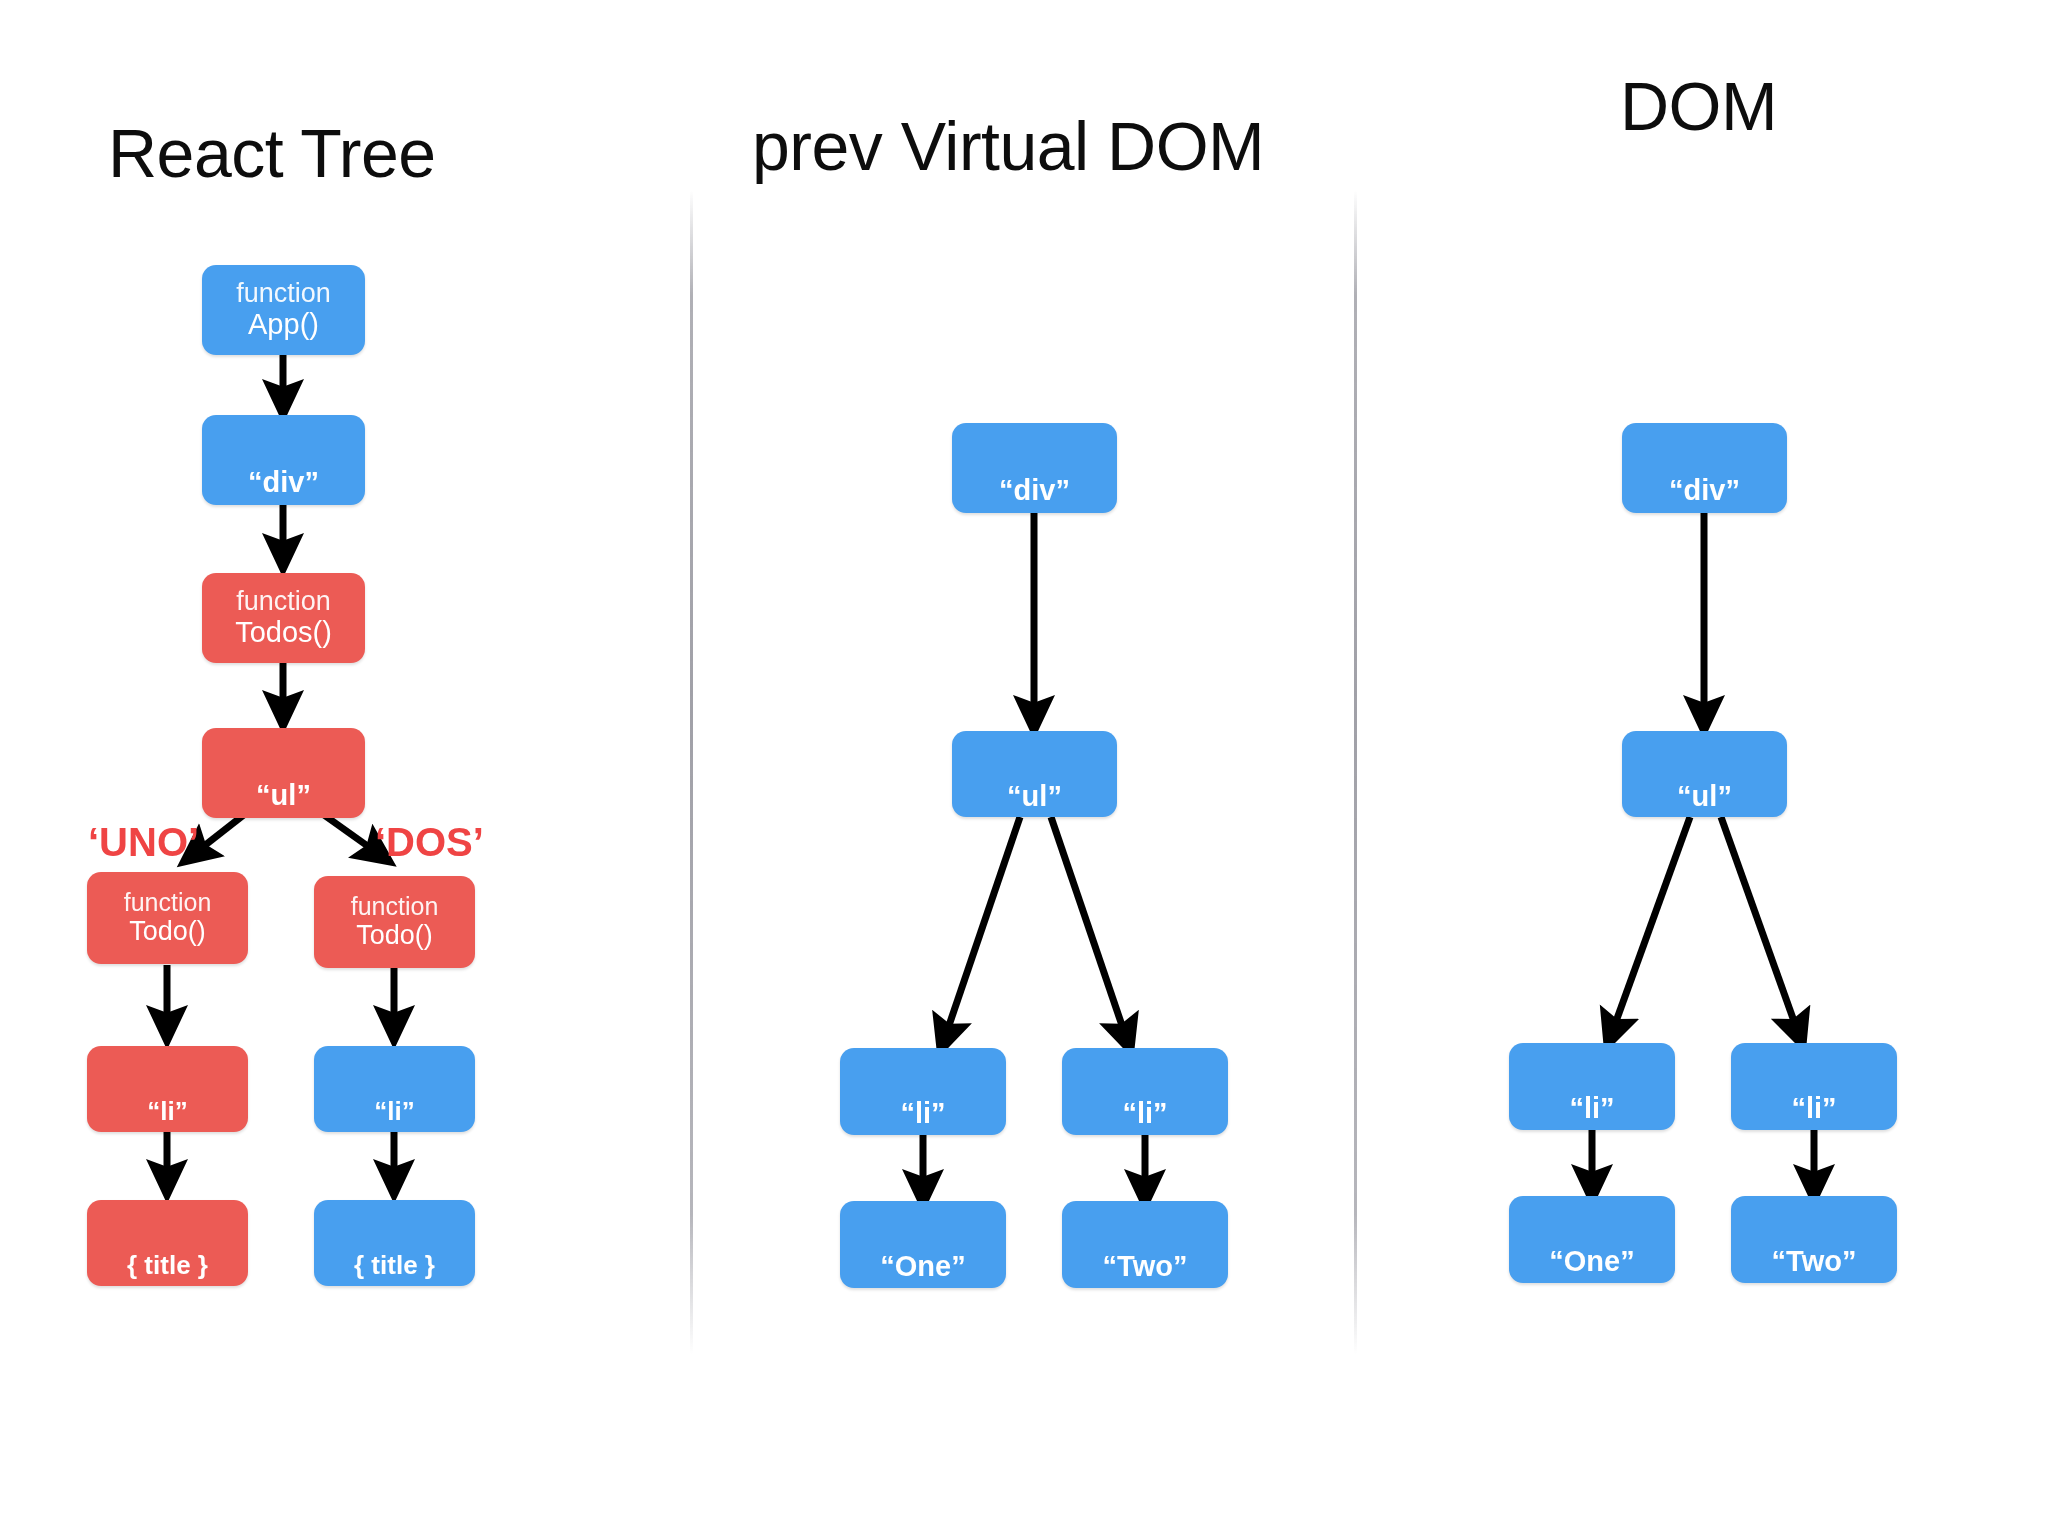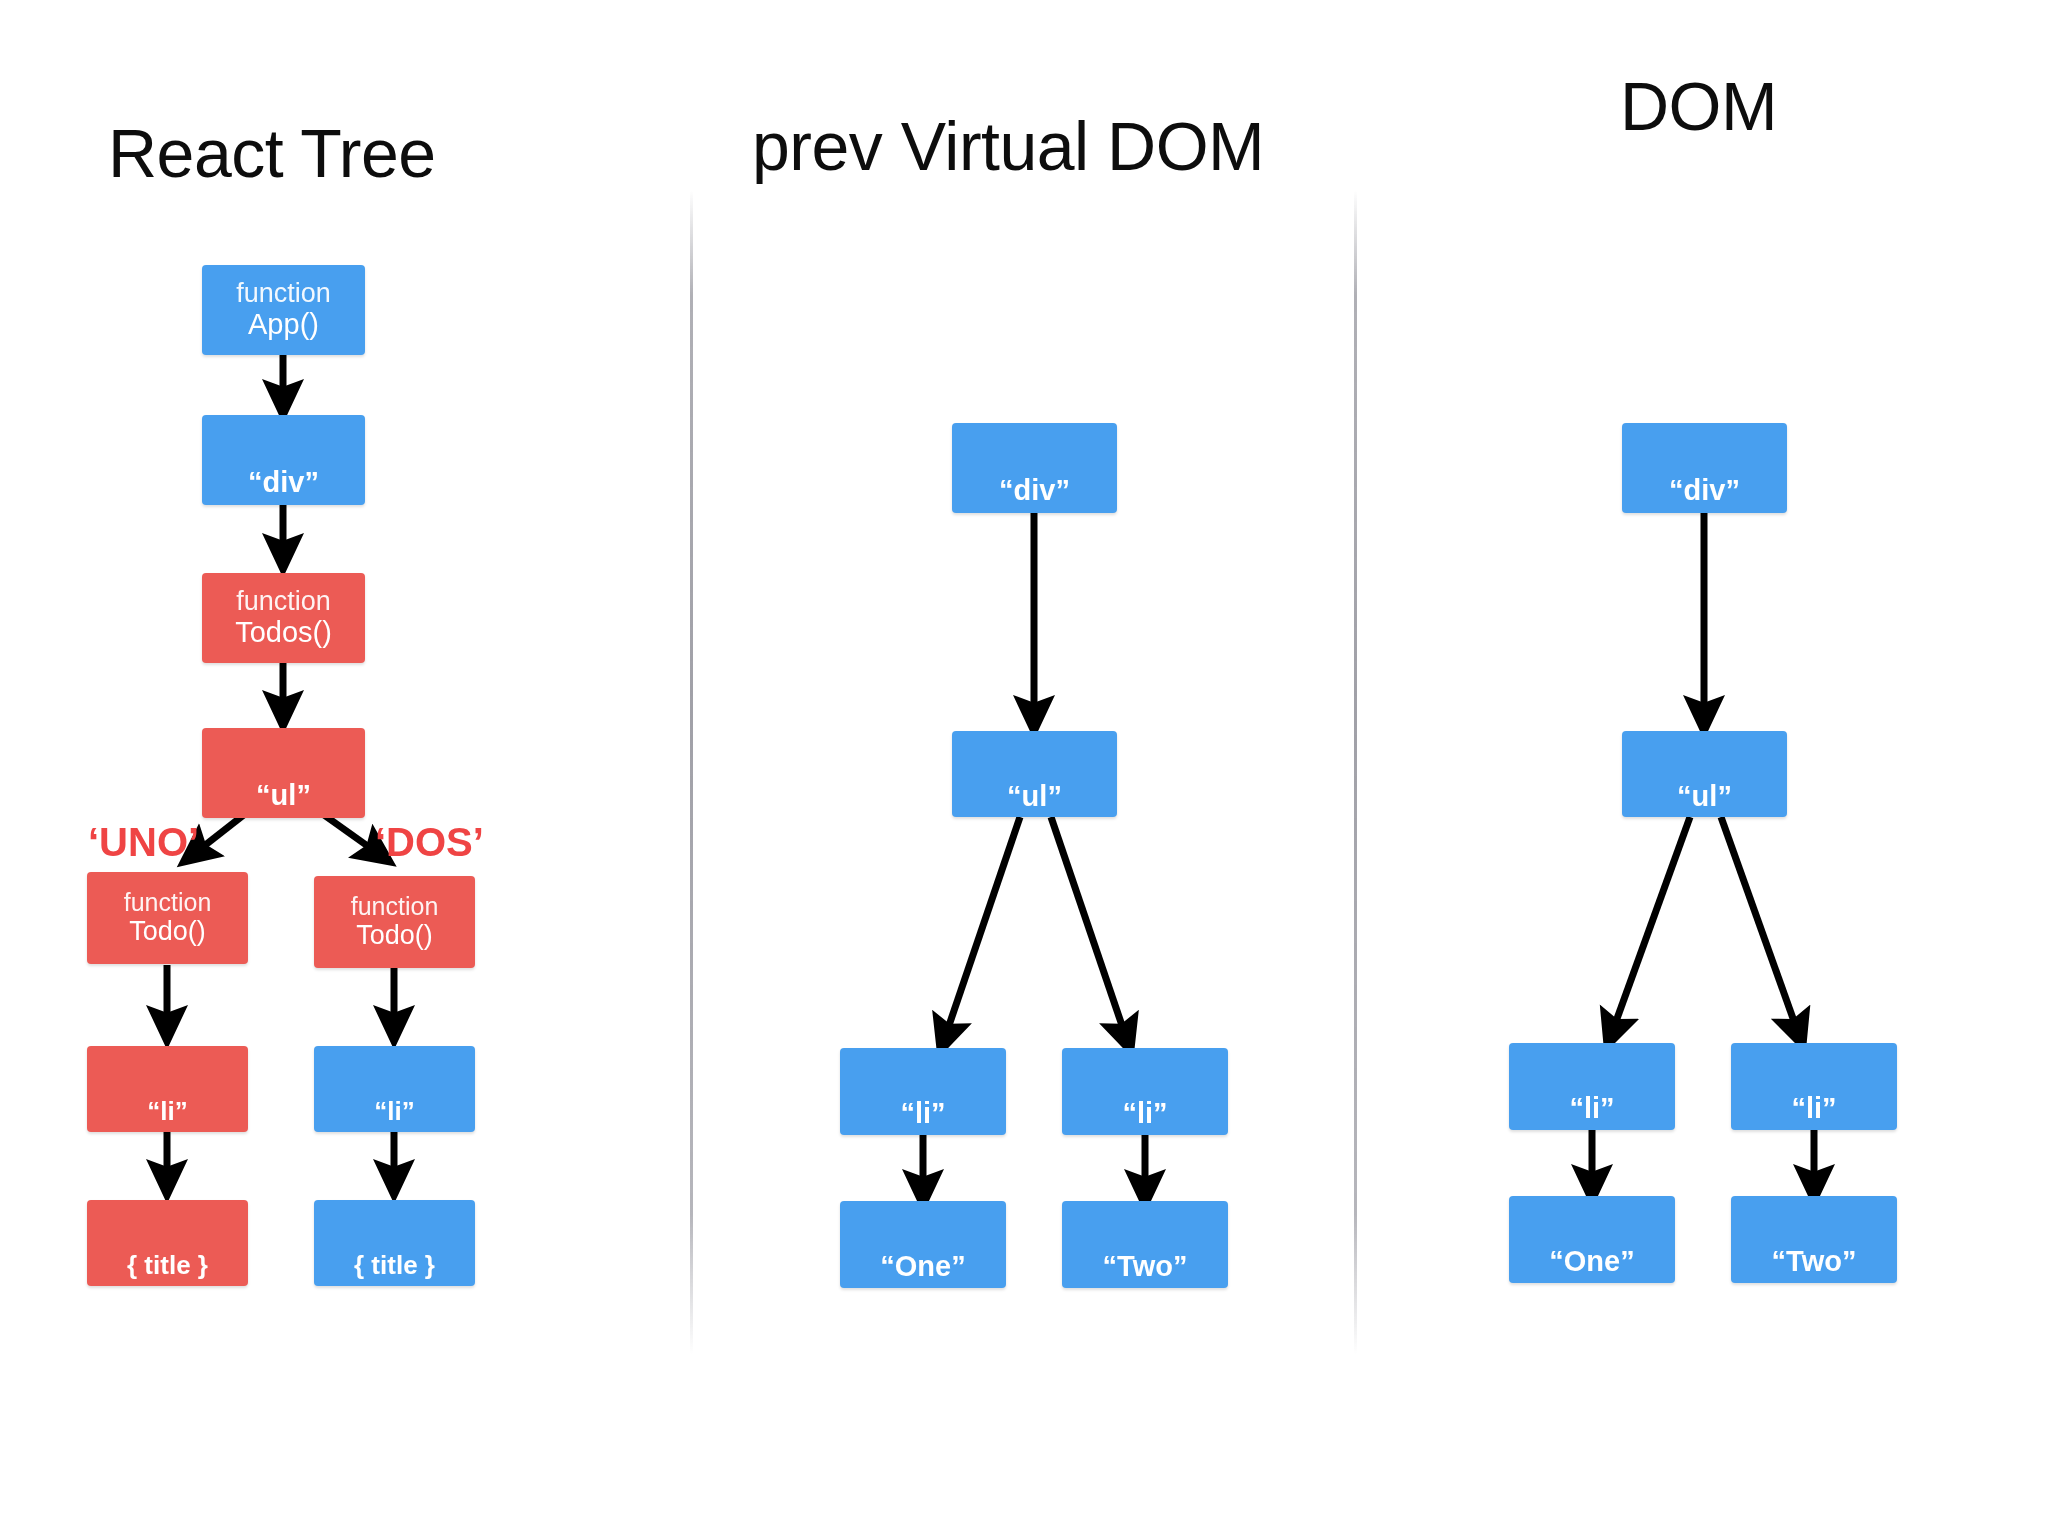--- a/index.html
+++ b/index.html
@@ -47,21 +47,21 @@
        rgba(178,178,184,0.95) 88%,
        rgba(200,200,205,0) 100%);
     filter: blur(0.4px);
   }
   #divider-1 { left: 690px;  top: 190px; height: 1164px; }
   #divider-2 { left: 1354px; top: 190px; height: 1164px; }
 
   
   .node {
     position: absolute;
-    border-radius: 4px;
+    border-radius: 14px;
     display: flex;
     flex-direction: column;
     align-items: center;
     justify-content: center;
     color: #ffffff;
     box-shadow: 0 2px 3px rgba(0,0,0,0.13);
     box-sizing: border-box;
   }
   .node.blue { background: #489fef; }
   .node.red  { background: #ec5b55; }

